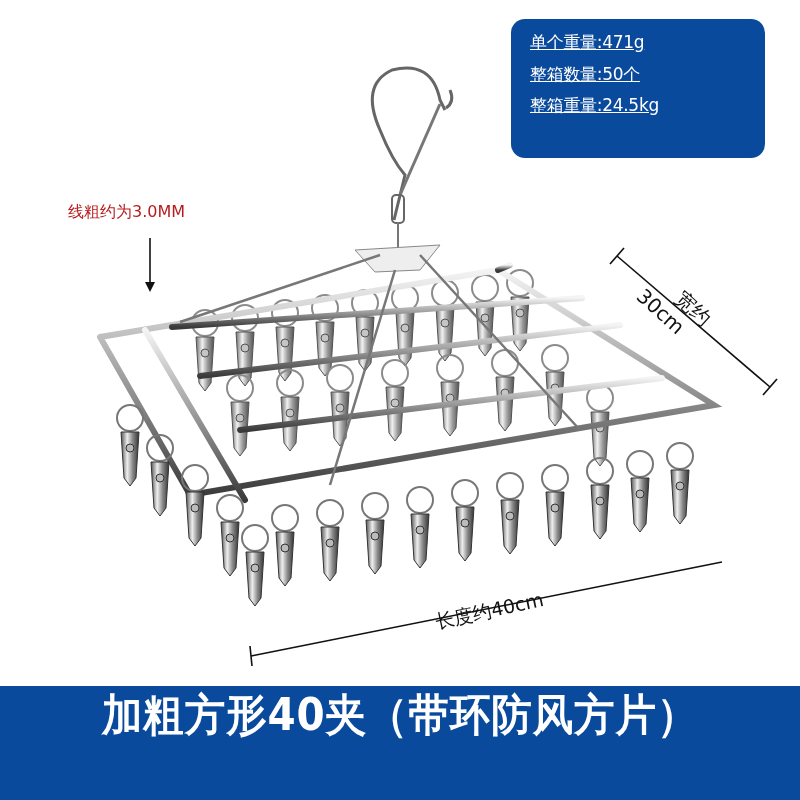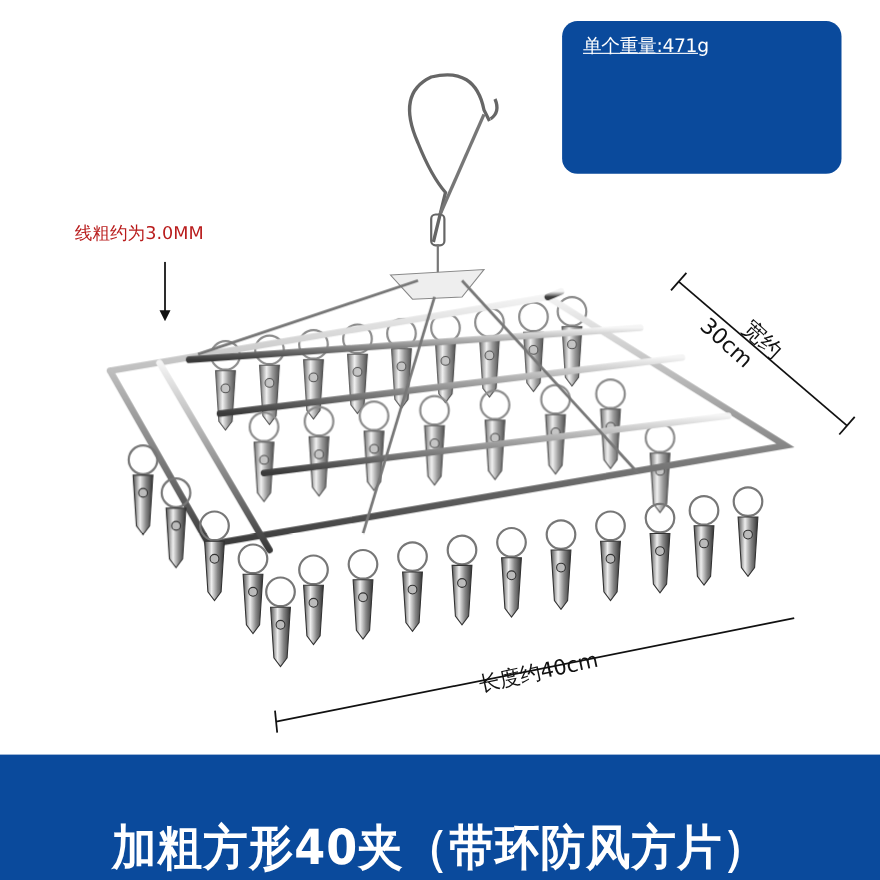--- a/index.html
+++ b/index.html
@@ -11,29 +11,31 @@
   .spec-line { font-size:17px; line-height:31.5px; white-space:nowrap; letter-spacing:-0.3px; }
   .wire-note { position:absolute; left:68px; top:202px; font-size:16px; color:#b91c1c; white-space:nowrap; }
   .wire-arrow { position:absolute; left:144px; top:238px; }
   .rack { position:absolute; left:0; top:0; }
   .dim-width-label { position:absolute; left:664px; top:266px; font-size:20px; color:#111;
                      transform:rotate(42deg); transform-origin:left top; white-space:nowrap; line-height:24px; }
   .dim-width-label .l1 { display:block; padding-left:30px; }
   .dim-length-label { position:absolute; left:433px; top:610px; font-size:19px; color:#111;
                       transform:rotate(-12deg); transform-origin:left top; white-space:nowrap; }
   .banner { position:absolute; left:0; top:686px; width:800px; height:114px; background:#0a4a9c;
-            display:flex; align-items:flex-end; justify-content:center; }
+            display:flex; align-items:flex-start; justify-content:center; }
   .banner-title { color:#fff; font-size:44px; font-weight:bold; letter-spacing:1px; white-space:nowrap;
                   font-family:"DejaVu Sans", sans-serif; transform:scaleX(0.92); }
 </style>
 </head>
 <body>
 
 <div class="spec-box">
   <div class="spec-line">单个重量:471g</div>
+  <div class="spec-line">整箱数量:50个</div>
+  <div class="spec-line">整箱重量:24.5kg</div>
 </div>
 
 <div class="wire-note">线粗约为3.0MM</div>
 <svg class="wire-arrow" width="12" height="56">
   <line x1="6" y1="0" x2="6" y2="46" stroke="#111" stroke-width="1.6"></line>
   <polygon points="1,44 11,44 6,54" fill="#111"></polygon>
 </svg>
 
 <svg class="rack" width="800" height="690">
   <defs>

